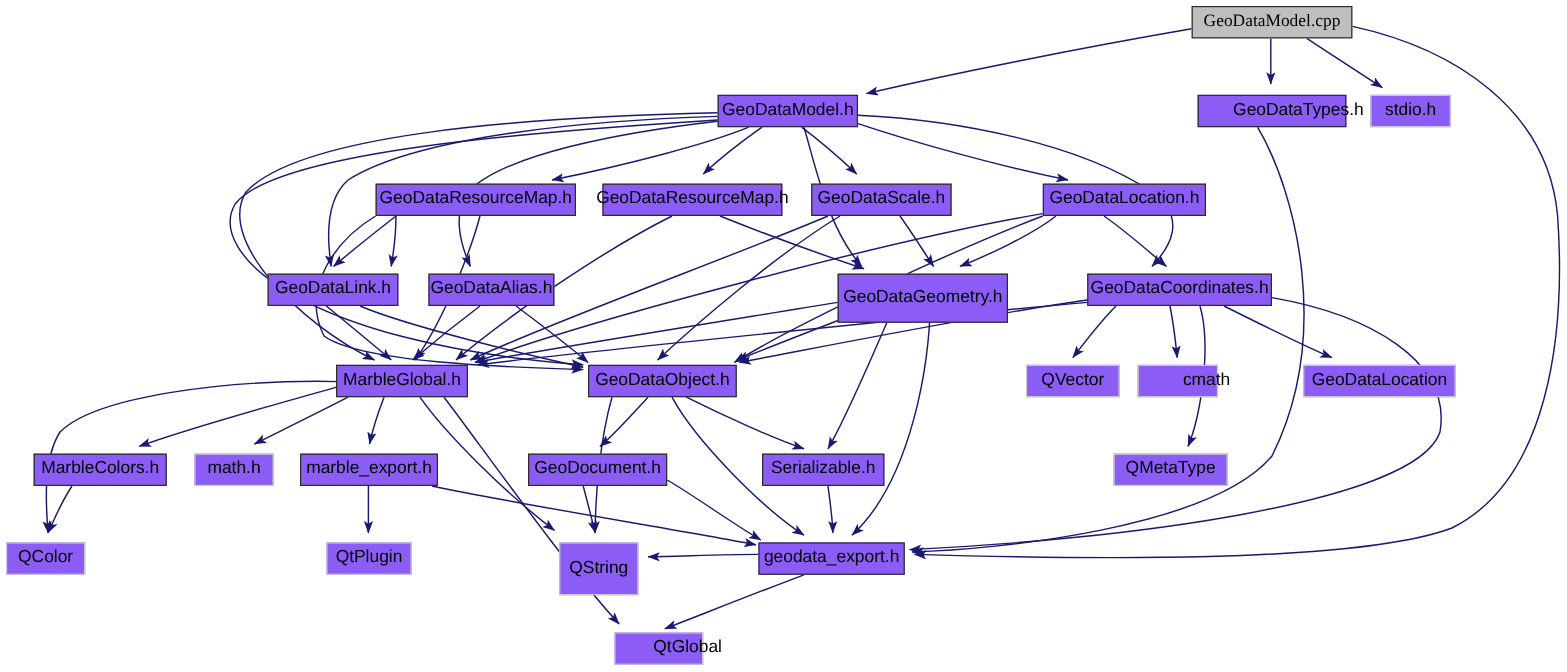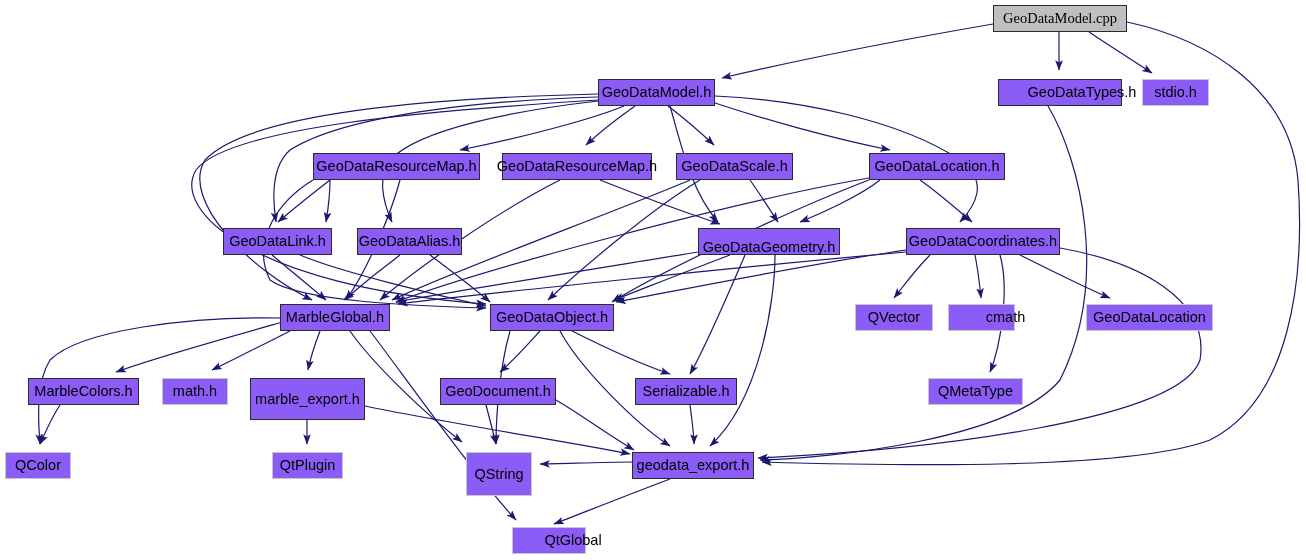--- a/index.html
+++ b/index.html
@@ -150,21 +150,21 @@
       </div>
       <div class="node internal" style="left: 869px; top: 153px; width: 136px; height: 27px;">
         <span class="node-label">GeoDataLocation.h</span>
       </div>
       <div class="node internal" style="left: 223px; top: 228px; width: 109px; height: 27px;">
         <span class="node-label">GeoDataLink.h</span>
       </div>
       <div class="node internal" style="left: 357px; top: 228px; width: 105px; height: 27px;">
         <span class="node-label">GeoDataAlias.h</span>
       </div>
-      <div class="node internal" style="left: 698px; top: 228px; width: 142px; height: 27px; align-items: flex-end;">
+      <div class="node internal" style="left: 698px; top: 228px; width: 142px; height: 41px;">
         <span class="node-label">GeoDataGeometry.h</span>
       </div>
       <div class="node internal" style="left: 906px; top: 228px; width: 154px; height: 27px;">
         <span class="node-label">GeoDataCoordinates.h</span>
       </div>
       <div class="node internal" style="left: 280px; top: 304px; width: 110px; height: 27px;">
         <span class="node-label">MarbleGlobal.h</span>
       </div>
       <div class="node internal" style="left: 490px; top: 304px; width: 124px; height: 27px;">
         <span class="node-label">GeoDataObject.h</span>
@@ -177,21 +177,21 @@
       </div>
       <div class="node external" style="left: 1086px; top: 304px; width: 127px; height: 27px;">
         <span class="node-label">GeoDataLocation</span>
       </div>
       <div class="node internal" style="left: 28px; top: 378px; width: 111px; height: 27px;">
         <span class="node-label">MarbleColors.h</span>
       </div>
       <div class="node external" style="left: 162px; top: 378px; width: 66px; height: 27px;">
         <span class="node-label">math.h</span>
       </div>
-      <div class="node internal" style="left: 250px; top: 378px; width: 115px; height: 42px;">
+      <div class="node internal" style="left: 250px; top: 378px; width: 115px; height: 27px;">
         <span class="node-label">marble_export.h</span>
       </div>
       <div class="node internal" style="left: 440px; top: 378px; width: 116px; height: 27px;">
         <span class="node-label">GeoDocument.h</span>
       </div>
       <div class="node internal" style="left: 635px; top: 378px; width: 102px; height: 27px;">
         <span class="node-label">Serializable.h</span>
       </div>
       <div class="node external" style="left: 928px; top: 378px; width: 95px; height: 27px;">
         <span class="node-label">QMetaType</span>

